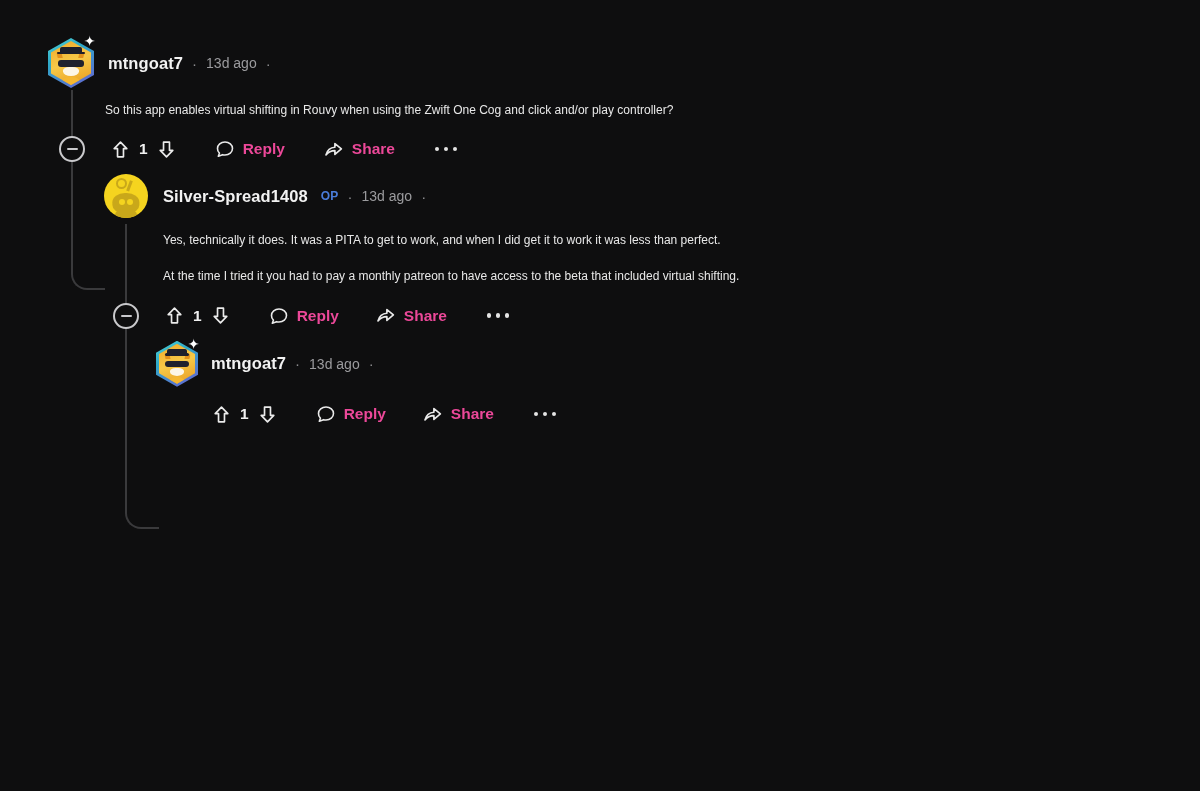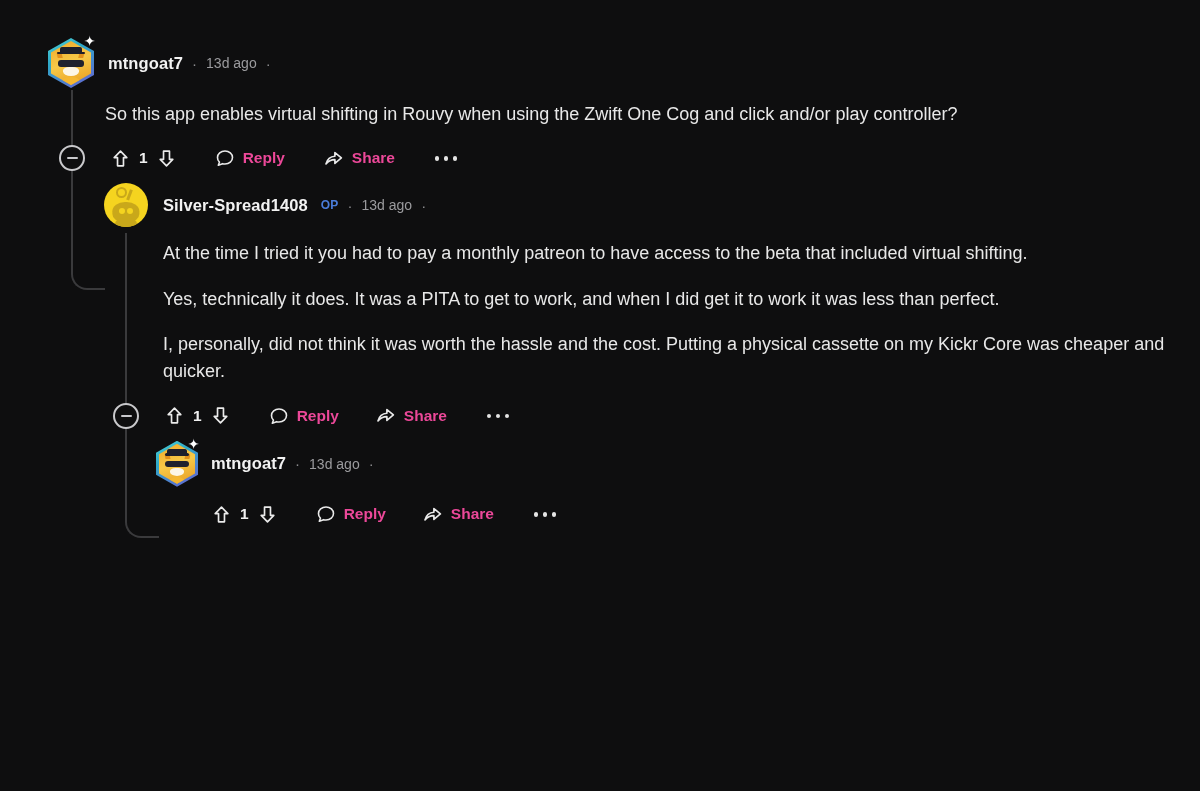--- a/index.html
+++ b/index.html
@@ -238,21 +238,21 @@
     font-size: 15px;
     line-height: 1;
   }
   .meta-time {
     font-size: 14px;
     color: #9b9b9e;
   }
 
   
   .cbody {
-    font-size: 18px;
+    font-size: 12px;
     line-height: 1.52;
     color: #e8e8e8;
     font-weight: 400;
   }
   .cbody p + p { margin-top: 18px; }
 
   
   .cactions {
     display: flex;
     align-items: center;
@@ -416,23 +416,22 @@
           </div>
         </div>
         <span class="uname">Silver-Spread1408</span>
         <span class="op-badge" style="margin-left:13px;">OP</span>
         <span class="meta-dot" style="margin:0 9px;">·</span>
         <span class="meta-time">13d ago</span>
         <span class="meta-dot" style="margin-left:9px;">·</span>
       </div>
 
       <div class="cbody" style="margin-left:59px; margin-top:13px; max-width:1015px;">
+        <p>Yes, technically it does. It was a PITA to get to work, and when I did get it to work it was less than perfect.</p>
         <p>At the time I tried it you had to pay a monthly patreon to have access to the beta that included virtual shifting.</p>
-        <p>Yes, technically it does. It was a PITA to get to work, and when I did get it to work it was less than perfect.</p>
-        <p>I, personally, did not think it was worth the hassle and the cost. Putting a physical cassette on my Kickr Core was cheaper and quicker.</p>
       </div>
 
       <div class="cactions" style="margin-left:9px; margin-top:17px;">
         <div class="collapse-btn">
           <span class="minus"></span>
         </div>
         <div class="act" style="margin-left:25px;">
           <span class="icon-btn">
             <svg width="21" height="21" viewBox="0 0 24 24" fill="none" stroke="#eaeaea" stroke-width="1.9" stroke-linejoin="round" stroke-linecap="round">
               <path d="M12 3.6 L19.2 11 H15.4 V20.4 H8.6 V11 H4.8 Z"></path>

